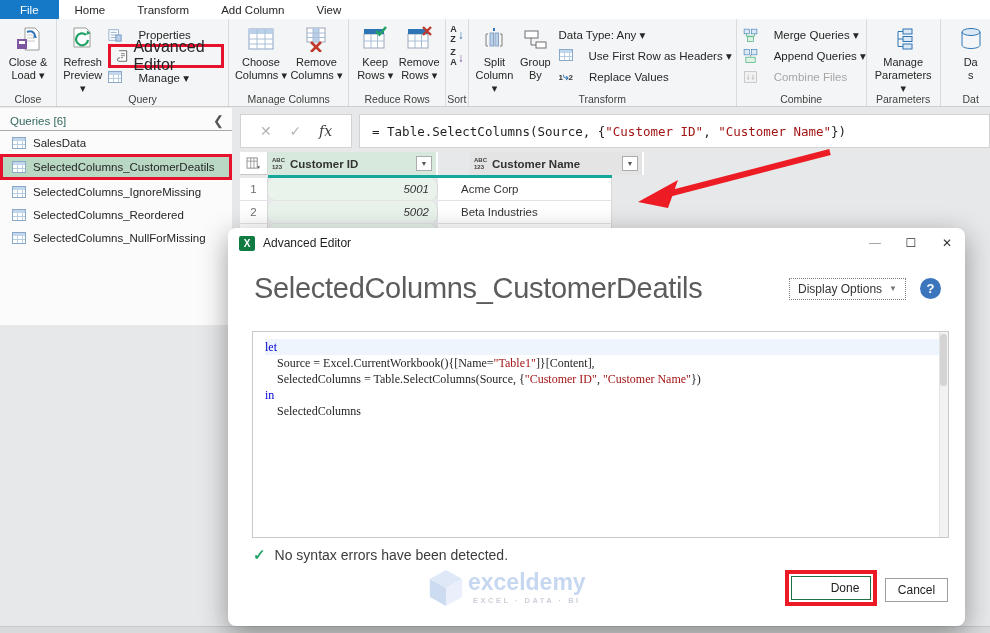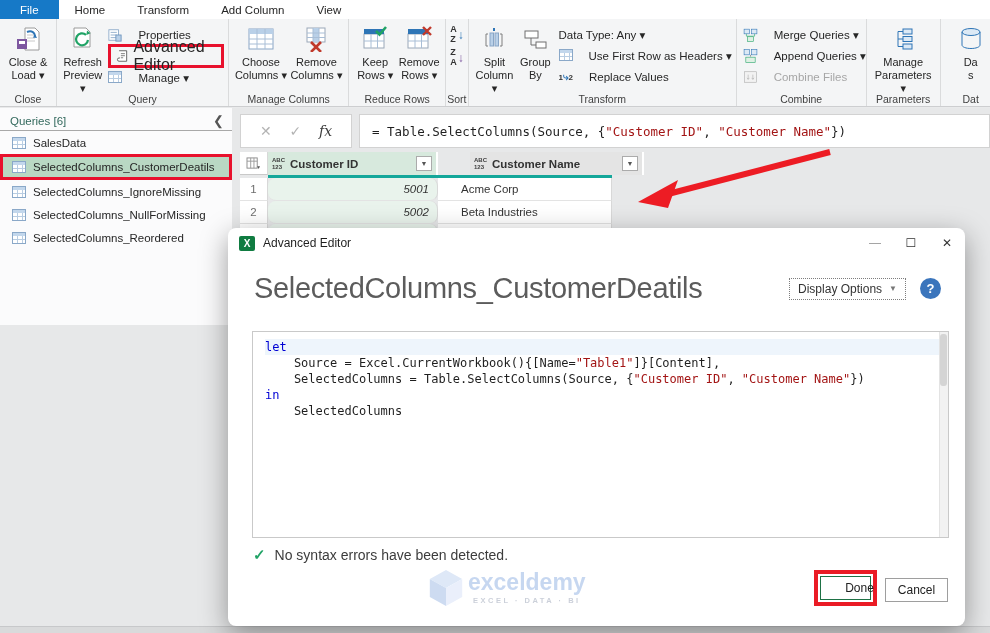--- a/index.html
+++ b/index.html
@@ -83,36 +83,36 @@
   .wctrls { display:flex; }
   .wctrl { width:36px; height:30px; display:flex; align-items:center; justify-content:center; font-size:12px; color:#333; }
   .wctrl.min { color:#9a9a9a; }
   .dheading { position:absolute; left:26px; right:24px; top:44px; display:flex; align-items:center; justify-content:space-between; }
   .qname { font-size:29px; color:#5c5c5c; font-weight:400; letter-spacing:-0.3px; }
   .dh-right { display:flex; align-items:center; gap:14px; }
   .dispopt { border:1px dotted #7d7d7d; font-size:12px; color:#333; padding:3px 8px; display:flex; align-items:center; gap:7px; background:#fff; }
   .dispopt .caret { color:#777; }
   .helpico { width:21px; height:21px; border-radius:50%; background:#3b75bc; color:#fff; font-size:13px; font-weight:bold; display:flex; align-items:center; justify-content:center; }
   .codebox { position:absolute; left:24px; right:16px; top:103px; height:207px; border:1px solid #c9c9c9; background:#fff; font-family:"DejaVu Sans Mono", monospace; font-size:12px; line-height:16px; padding:7px 0 0 12px; overflow:hidden; }
-  .code-line { white-space:pre; color:#1f1f1f; }
+  .code-line { white-space:pre; color:#1f1f1f;font-family:Liberation Serif, serif; }
   .code-line.cur { background:#eef5fc; }
   .kw { color:#0000d4; }
   .cstr { color:#a31515; }
   .cscroll { position:absolute; top:0; right:0; bottom:0; width:9px; background:#f2f2f2; border-left:1px solid #e3e3e3; }
   .cthumb { position:absolute; top:2px; right:1px; width:7px; height:52px; background:#d4d4d4; border-radius:3px; }
   .dstatus { position:absolute; left:25px; top:318px; display:flex; align-items:center; gap:9px; }
   .dcheck { color:#21a366; font-size:15px; font-weight:bold; }
   .dstatus-text { font-size:14px; color:#3c3c3c; }
   .watermark { position:absolute; left:200px; top:340px; display:flex; align-items:center; gap:4px; opacity:.95; }
   .wm-text { display:flex; flex-direction:column; align-items:center; }
   .wm-name { font-size:23px; font-weight:bold; color:#c4d5f0; line-height:1; }
   .wm-tag { font-size:7.5px; letter-spacing:2.5px; color:#c9ced8; margin-top:2px; font-weight:bold; }
   .done-wrap { position:absolute; right:88px; top:342px; border:4px solid #ea1b25; padding:2px; background:#fff; }
   .btn { display:flex; align-items:center; justify-content:center; font-size:12px; background:#fff; color:#222; }
-  .done-btn { width:51px; height:24px; border:1px solid #1e7145;padding-left:28px; }
+  .done-btn { width:80px; height:24px; border:1px solid #1e7145;padding-left:28px; }
   .cancel-btn { position:absolute; right:17px; top:350px; width:63px; height:24px; border:1px solid #9e9e9e; }
 
   svg { display:block; }
 </style>
 </head>
 <body>
 
 <div class="tabbar">
   <div class="tab file">File</div>
   <div class="tab active">Home</div>
@@ -377,25 +377,25 @@
   <div class="sb-item selected">
     <span class="tblico"></span>
     <span>SelectedColumns_CustomerDeatils</span>
   </div>
   <div class="sb-item">
     <span class="tblico"></span>
     <span>SelectedColumns_IgnoreMissing</span>
   </div>
   <div class="sb-item">
     <span class="tblico"></span>
-    <span>SelectedColumns_NullForMissing</span>
+    <span>SelectedColumns_Reordered</span>
   </div>
   <div class="sb-item">
     <span class="tblico"></span>
-    <span>SelectedColumns_Reordered</span>
+    <span>SelectedColumns_NullForMissing</span>
   </div>
 </div>
 
 <div class="fbar">
   <div class="fb-icons">
     <span class="fb-x">✕</span>
     <span class="fb-check">✓</span>
     <span class="fb-fx">fx</span>
   </div>
   <div class="fb-input"><span>= Table.SelectColumns(Source, {</span><span class="mstr">"Customer ID"</span><span>, </span><span class="mstr">"Customer Name"</span><span>})</span></div>

